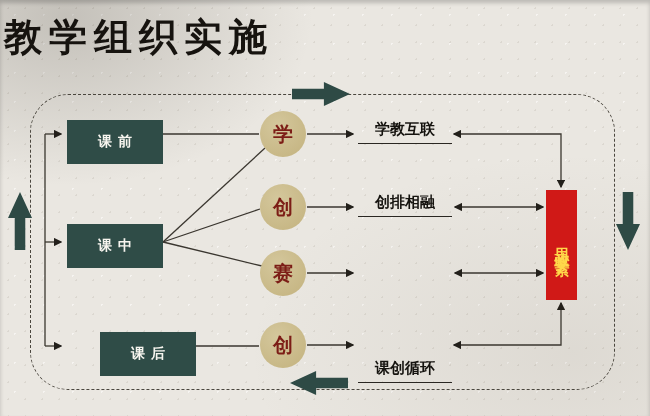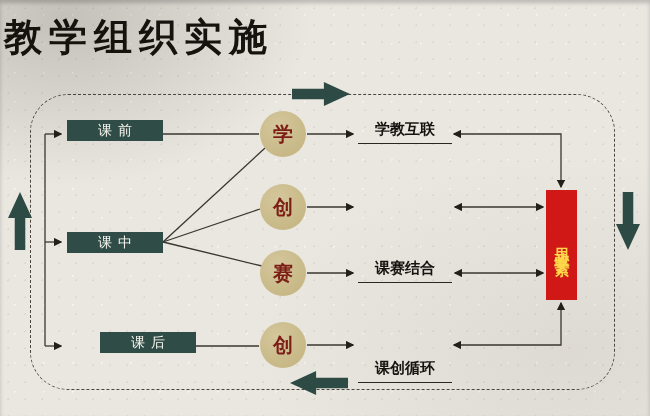--- a/index.html
+++ b/index.html
@@ -30,27 +30,27 @@
   .cycle { position: absolute; background: #2e4a45; }
   .cycle.right-pt { left: 292px; top: 82px;  width: 58px; height: 24px;
     clip-path: polygon(0% 28%, 55% 28%, 55% 0%, 100% 50%, 55% 100%, 55% 72%, 0% 72%); }
   .cycle.down-pt  { left: 616px; top: 192px; width: 24px; height: 58px;
     clip-path: polygon(28% 0%, 72% 0%, 72% 55%, 100% 55%, 50% 100%, 0% 55%, 28% 55%); }
   .cycle.left-pt  { left: 290px; top: 371px; width: 58px; height: 24px;
     clip-path: polygon(100% 28%, 45% 28%, 45% 0%, 0% 50%, 45% 100%, 45% 72%, 100% 72%); }
   .cycle.up-pt    { left: 8px;  top: 192px;  width: 24px; height: 58px;
     clip-path: polygon(28% 100%, 28% 45%, 0% 45%, 50% 0%, 100% 45%, 72% 45%, 72% 100%); }
   .stage {
-    position: absolute; left: 67px; width: 96px; height: 21px;
+    position: absolute; left: 67px; width: 96px; height: 44px;
     background: #2f4c47; color: #f7f5ef;
-    font-size: 14px; font-weight: normal; letter-spacing: 6px; padding-left: 6px;
+    font-size: 14px; font-weight: bold; letter-spacing: 6px; padding-left: 6px;
     box-sizing: border-box;
     display: flex; align-items: center; justify-content: center;
   }
-  .stage.s0 { top: 120px; } .stage.s1 { top: 232px; } .stage.s2 { top: 332px; margin-left: 33px; }
+  .stage.s0 { top: 120px; } .stage.s1 { top: 224px; } .stage.s2 { top: 332px; margin-left: 33px; }
   .mcircle {
     position: absolute; left: 260px; width: 46px; height: 46px; border-radius: 50%;
     background: radial-gradient(circle at 38% 32%, #d4c79c, #c3b27e);
     color: #7c1d16; display: flex; align-items: center; justify-content: center;
     font-family: "DejaVu Serif", "Liberation Serif", serif;
     font-size: 20px; font-weight: bold;
   }
   .mcircle.c0 { top: 111px; } .mcircle.c1 { top: 184px; }
   .mcircle.c2 { top: 250px; } .mcircle.c3 { top: 322px; }
   .outcome {
@@ -114,20 +114,20 @@
   <div class="stage s0">课前</div>
   <div class="stage s1">课中</div>
   <div class="stage s2">课后</div>
 
   <div class="mcircle c0">学</div>
   <div class="mcircle c1">创</div>
   <div class="mcircle c2">赛</div>
   <div class="mcircle c3">创</div>
 
   <div class="outcome o0">学教互联</div>
-  <div class="outcome o2">课赛结合</div>
+  <div class="outcome o1">创排相融</div>
   <div class="outcome o3">课创循环</div>
 
   <div class="ideology">
     <span>思政要素</span>
   </div>
 
 </div>
 
 </body></html>

